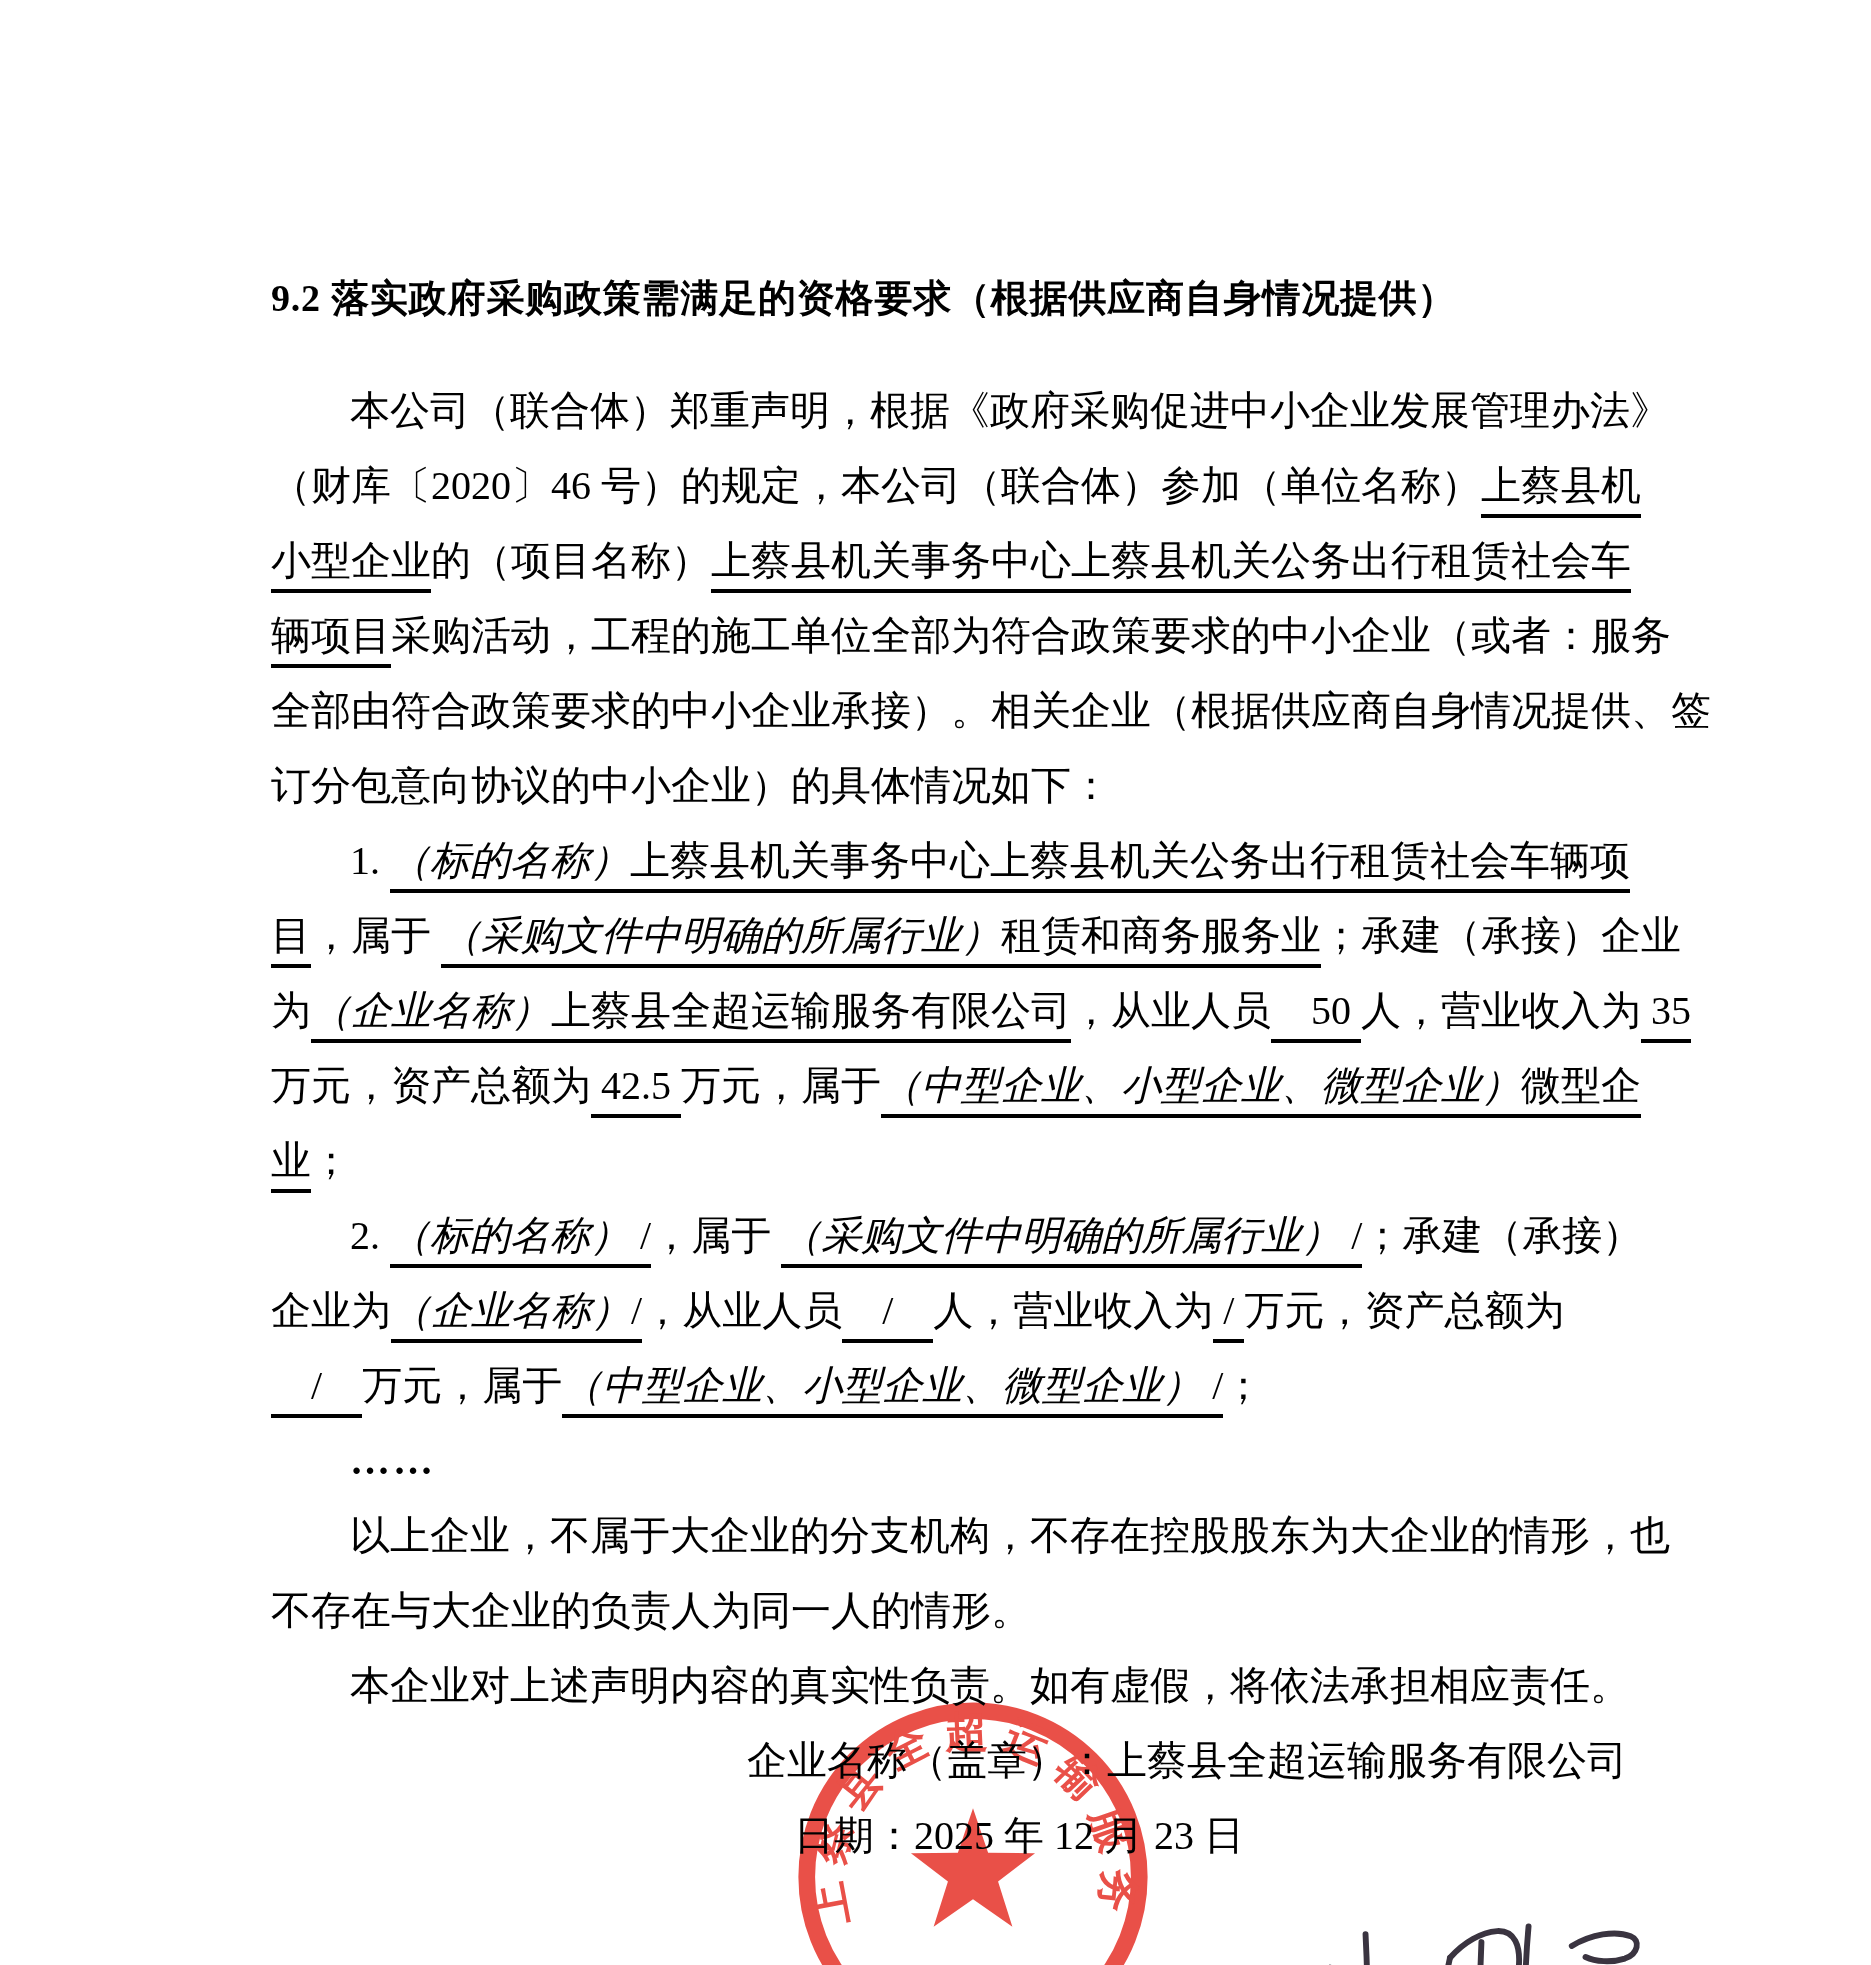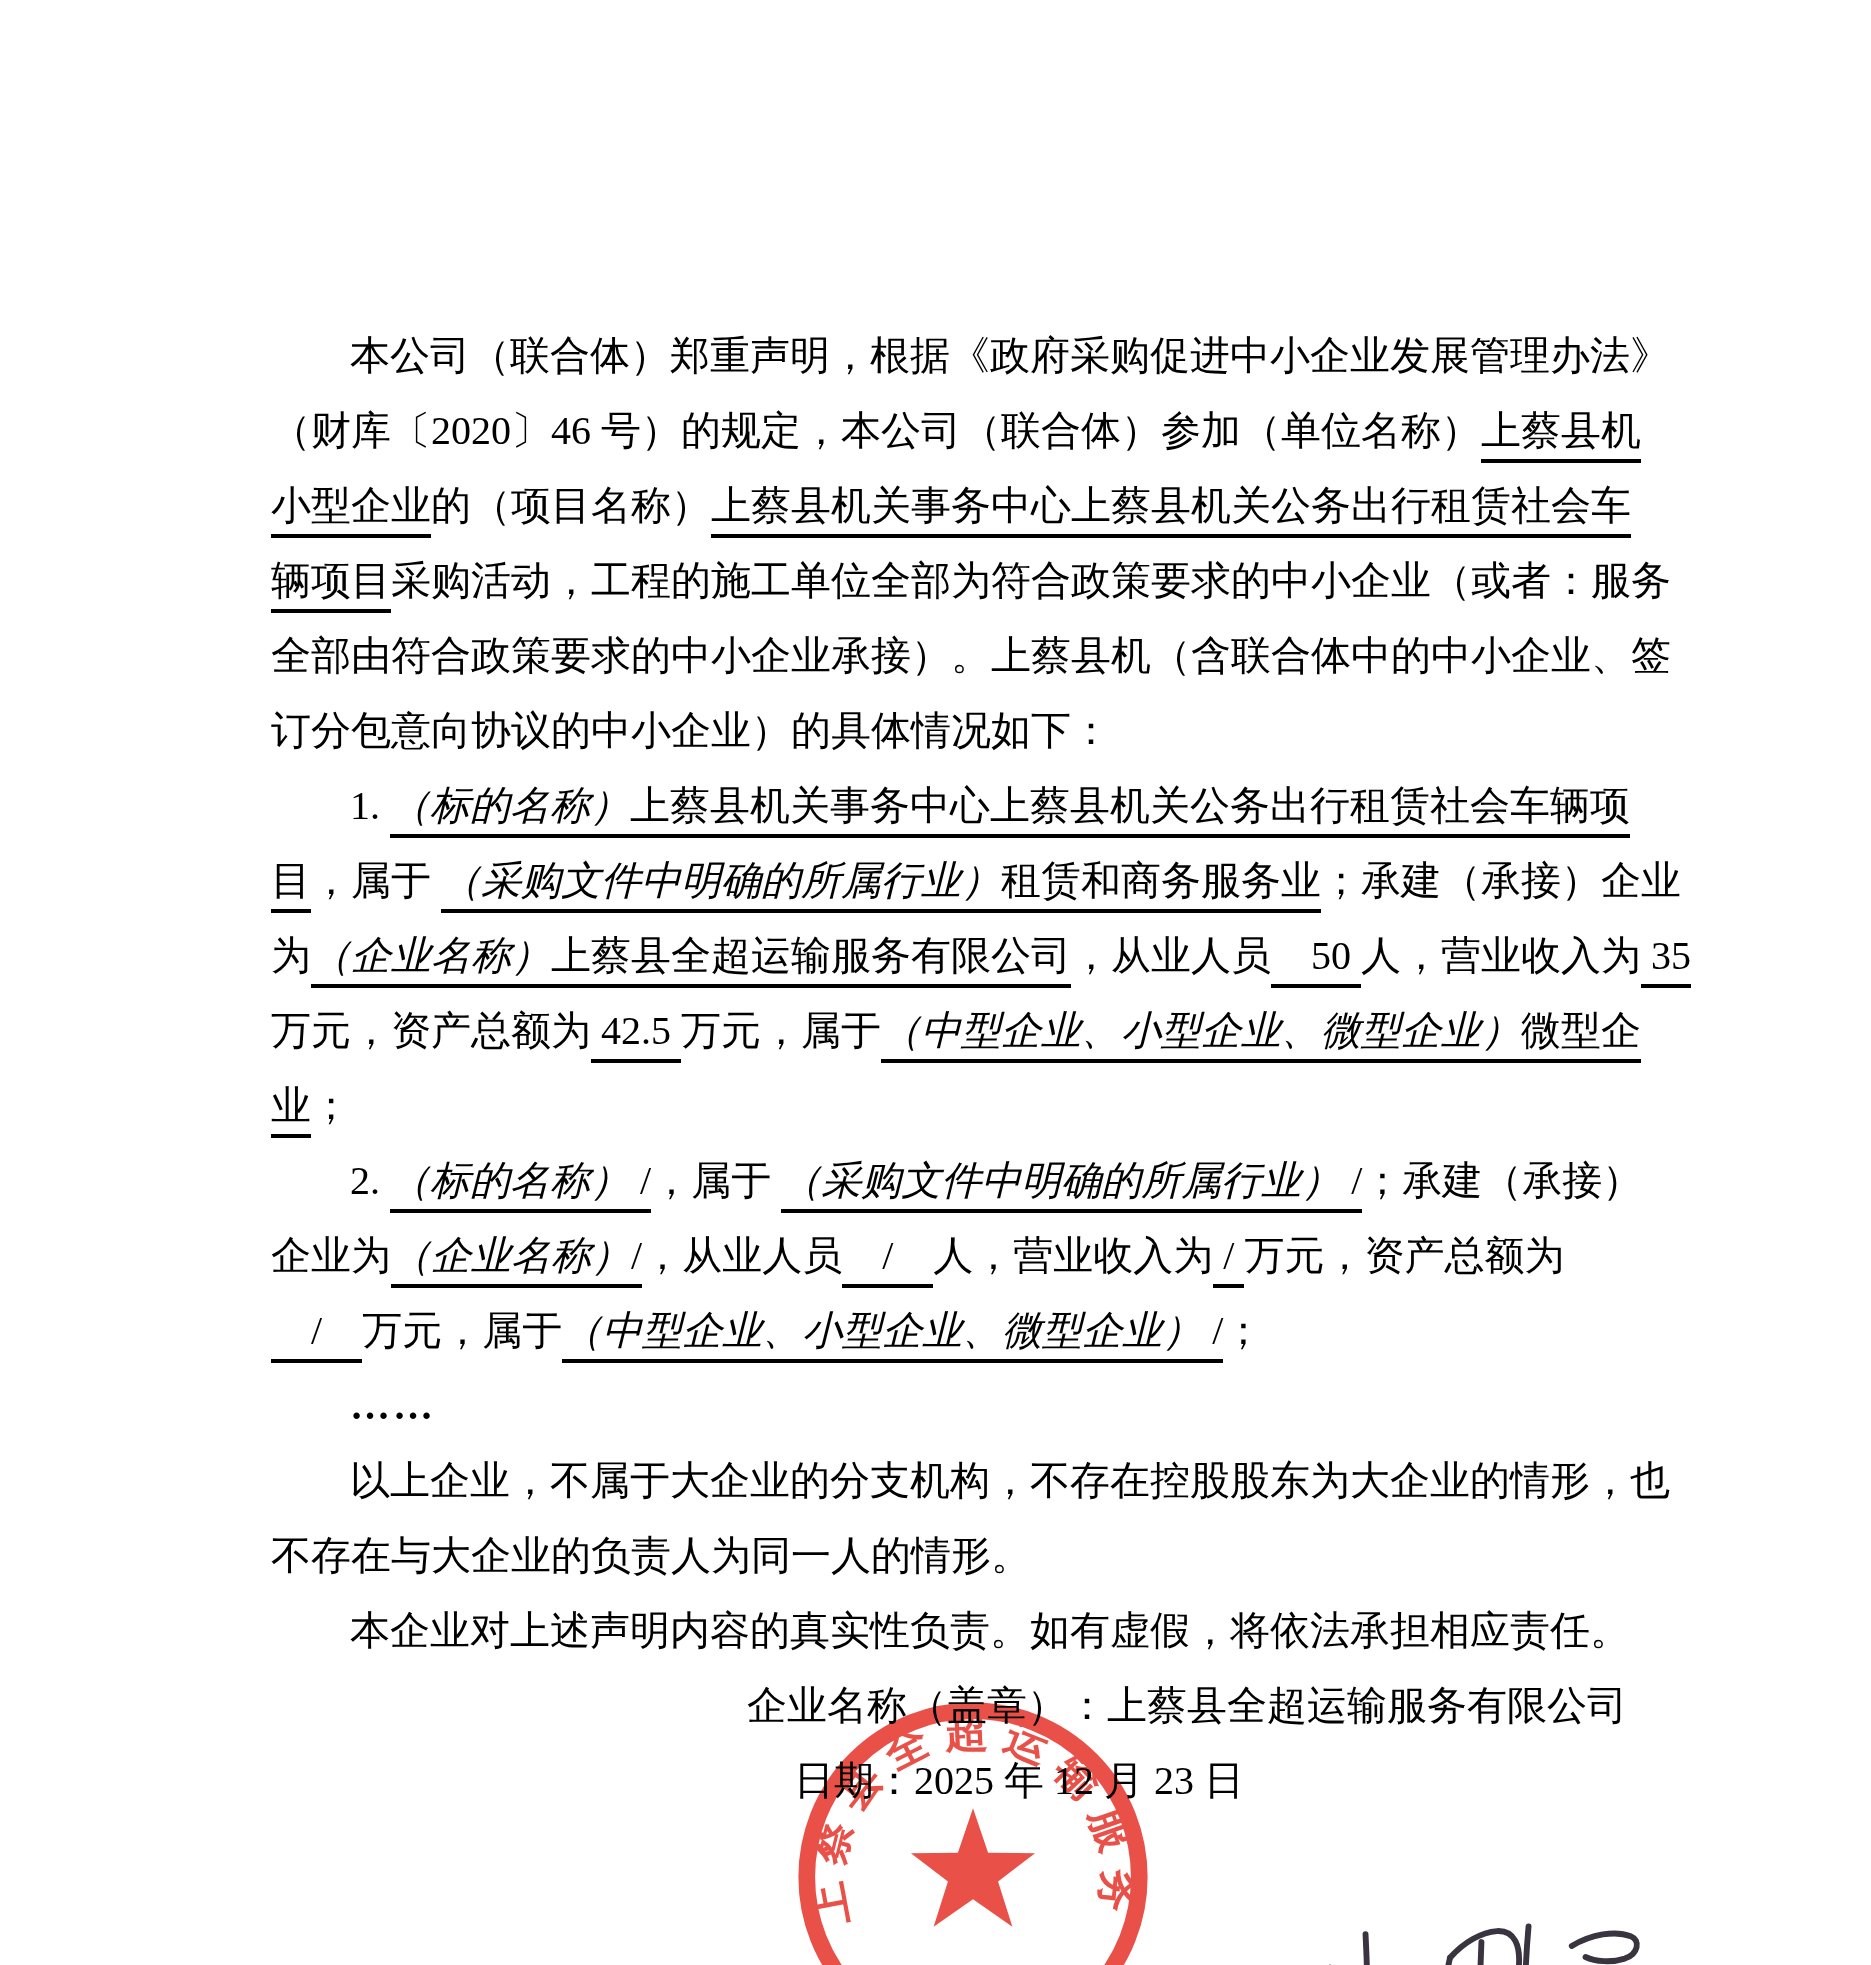--- a/index.html
+++ b/index.html
@@ -60,28 +60,29 @@
     left: 1285px;
     top: 1887px;
     width: 385px;
     height: 228px;
   }
 </style>
 </head>
 <body>
 
 <div class="page">
+  <h1 class="section-heading">9.2 落实政府采购政策需满足的资格要求（根据供应商自身情况提供）</h1>
 
 
   <div id="body-lines">
       <div class="tline" style="text-indent: 79px;"><span>本公司（联合体）郑重声明，根据《政府采购促进中小企业发展管理办法》</span></div>
       <div class="tline"><span>（财库〔2020〕46 号）的规定，本公司（联合体）参加（单位名称）</span><span class="u">上蔡县机</span></div>
       <div class="tline"><span class="u">小型企业</span><span>的（项目名称）</span><span class="u">上蔡县机关事务中心上蔡县机关公务出行租赁社会车</span></div>
       <div class="tline"><span class="u">辆项目</span><span>采购活动，工程的施工单位全部为符合政策要求的中小企业（或者：服务</span></div>
-      <div class="tline"><span>全部由符合政策要求的中小企业承接）。上蔡县机（含联合体中的中小企业、签</span></div>
+      <div class="tline"><span>全部由符合政策要求的中小企业承接）。相关企业（根据供应商自身情况提供、签</span></div>
       <div class="tline"><span>订分包意向协议的中小企业）的具体情况如下：</span></div>
       <div class="tline" style="text-indent: 79px;"><span>1. </span><span class="u i">（标的名称）</span><span class="u">上蔡县机关事务中心上蔡县机关公务出行租赁社会车辆项</span></div>
       <div class="tline"><span class="u">目</span><span>，属于 </span><span class="u i">（采购文件中明确的所属行业）</span><span class="u">租赁和商务服务业</span><span>；承建（承接）企业</span></div>
       <div class="tline"><span>为</span><span class="u i">（企业名称）</span><span class="u">上蔡县全超运输服务有限公司</span><span>，从业人员</span><span class="u">　50 </span><span>人，营业收入为</span><span class="u"> 35</span></div>
       <div class="tline"><span>万元，资产总额为</span><span class="u"> 42.5 </span><span>万元，属于</span><span class="u i">（中型企业、小型企业、微型企业）</span><span class="u">微型企</span></div>
       <div class="tline"><span class="u">业</span><span>；</span></div>
       <div class="tline" style="text-indent: 79px;"><span>2. </span><span class="u i">（标的名称）</span><span class="u"> /</span><span>，属于 </span><span class="u i">（采购文件中明确的所属行业）</span><span class="u"> /</span><span>；承建（承接）</span></div>
       <div class="tline"><span>企业为</span><span class="u i">（企业名称）</span><span class="u">/</span><span>，从业人员</span><span class="u">　/　</span><span>人，营业收入为</span><span class="u"> / </span><span>万元，资产总额为</span></div>
       <div class="tline"><span class="u">　/　</span><span>万元，属于</span><span class="u i">（中型企业、小型企业、微型企业）</span><span class="u"> /</span><span>；</span></div>
       <div class="tline" style="text-indent: 79px;"><span class="b">……</span></div>

